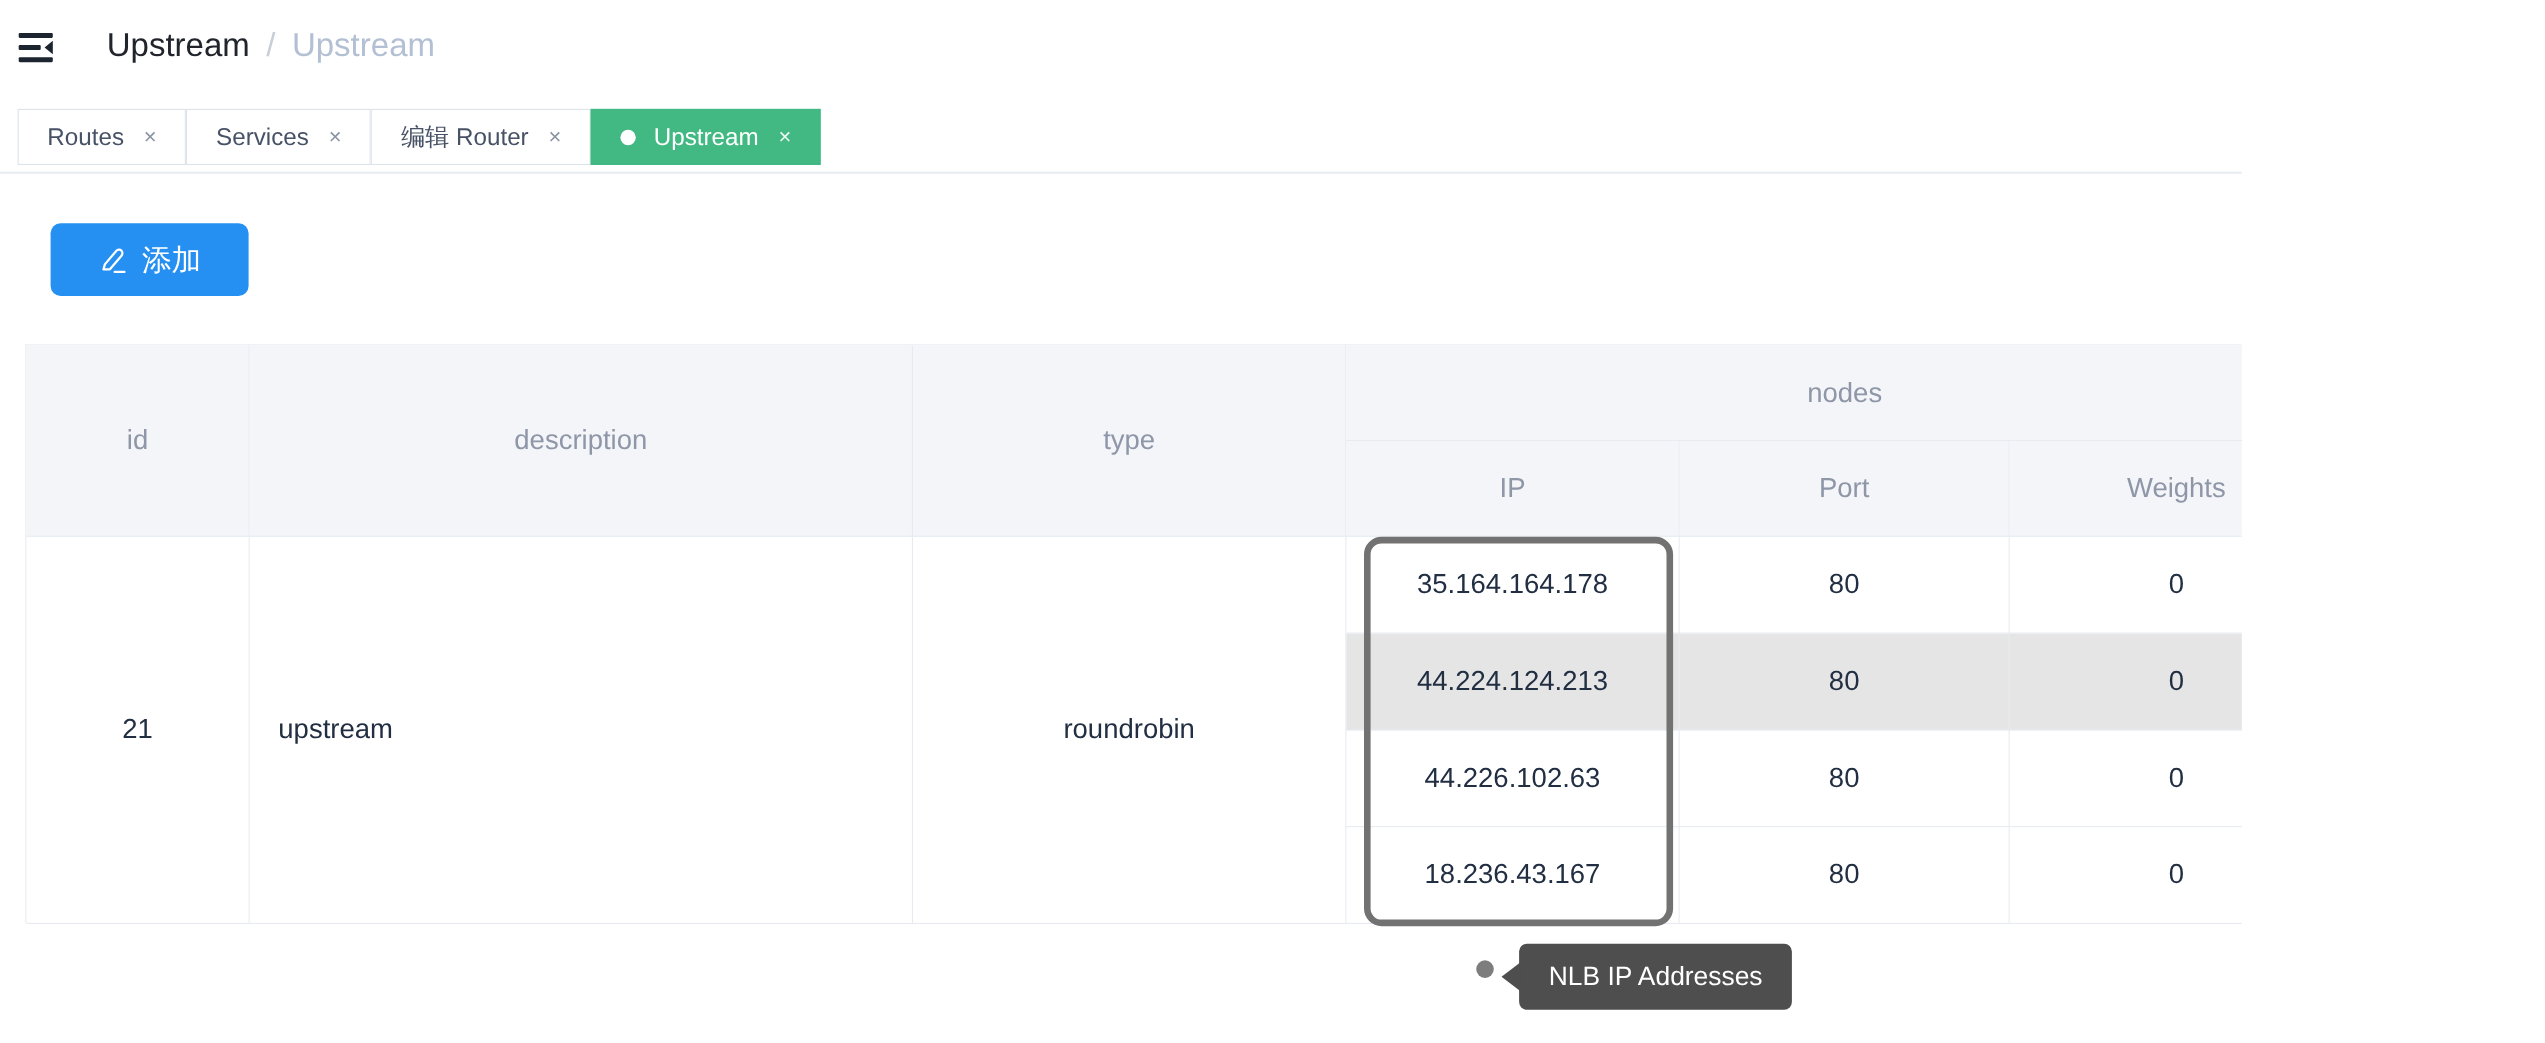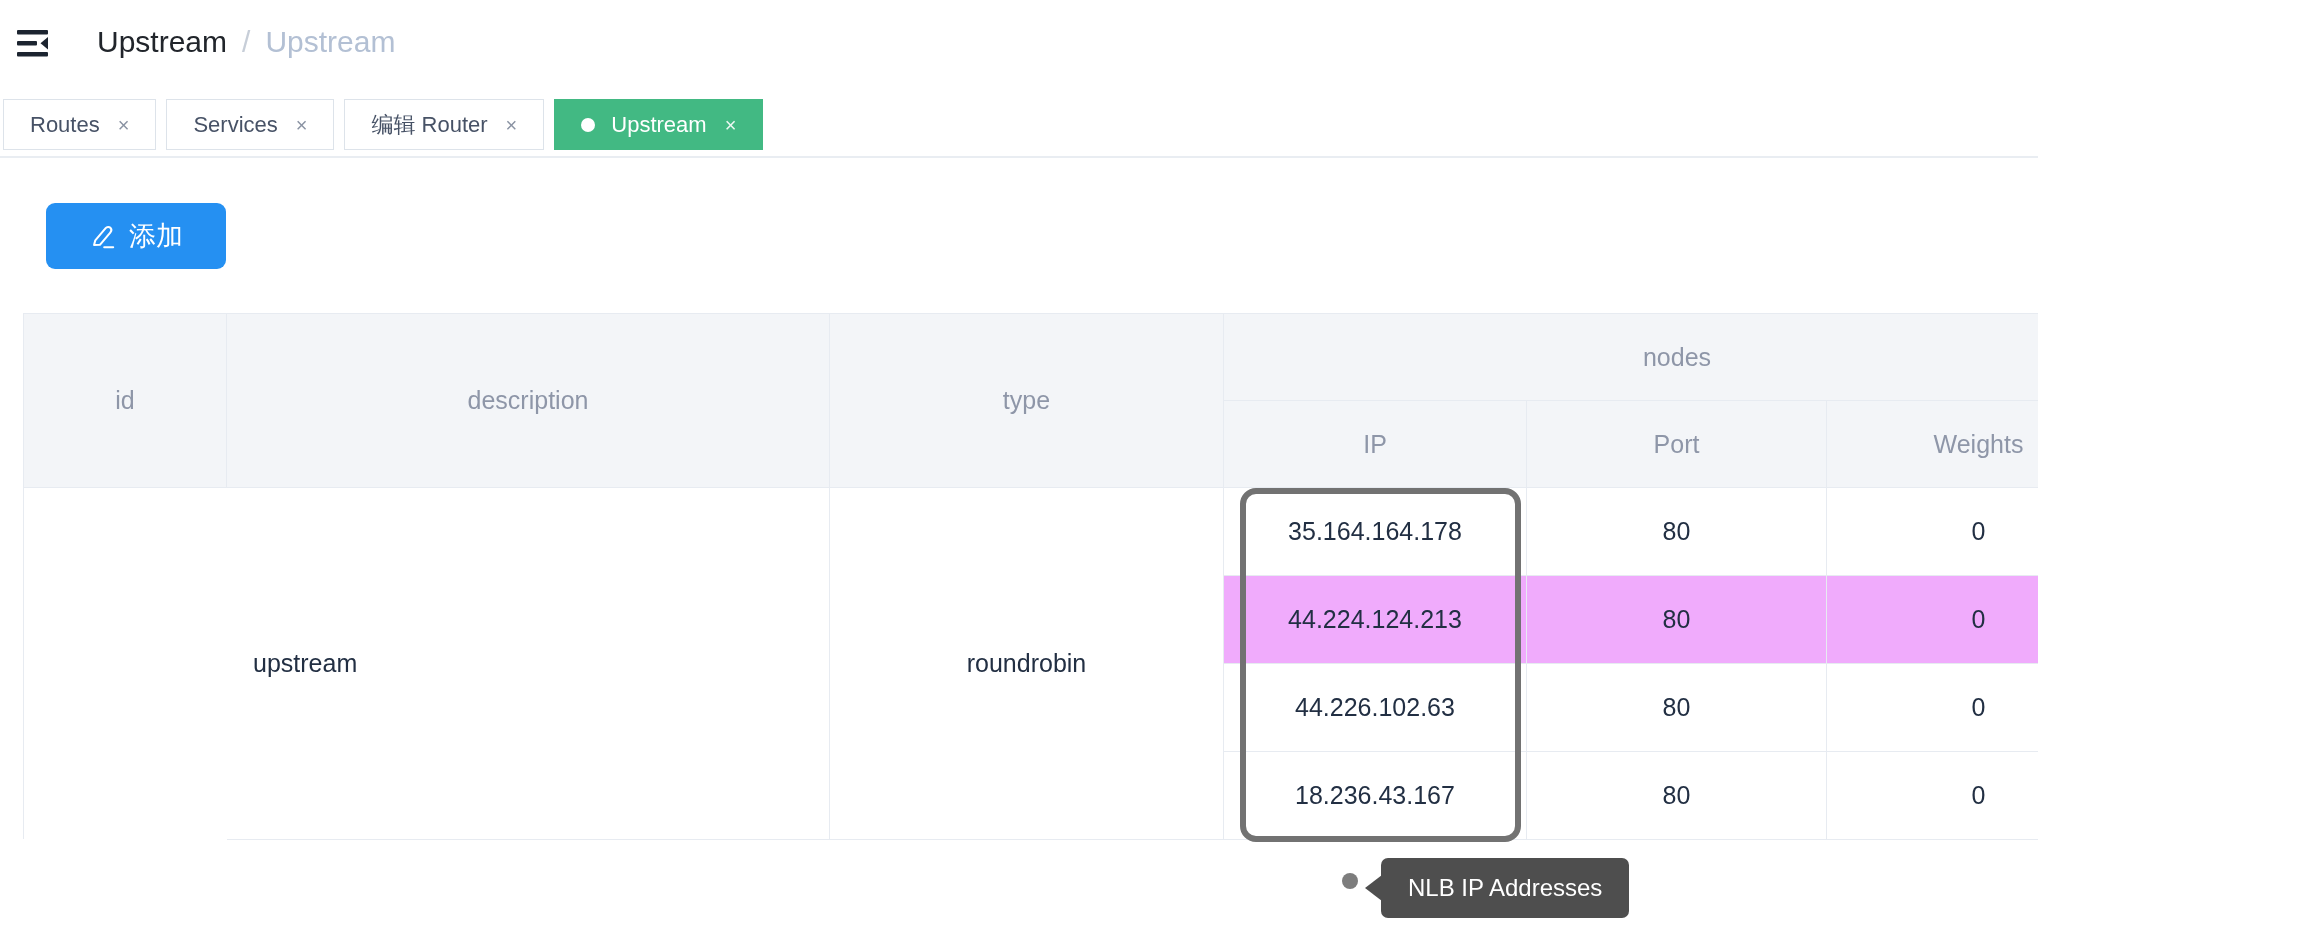--- a/index.html
+++ b/index.html
@@ -9,21 +9,21 @@
 
   
   .menu-fold { position:absolute; left:16px; top:26px; width:34px; height:34px; cursor:pointer; }
   .breadcrumb { position:absolute; left:97px; top:24px; height:36px;
                 display:flex; align-items:center; gap:15px; font-size:30px; }
   .crumb-main   { color:#21252b; }
   .crumb-sep    { color:#c7ced8; }
   .crumb-current{ color:#b3c0d4; }
 
   
-  .tabbar { position:absolute; left:3px; top:99px; height:51px; display:flex; gap:10px; }
+  .tabbar { position:absolute; left:16px; top:99px; height:51px; display:flex; gap:0; }
   .tab { display:flex; align-items:center; height:51px; padding:0 26px; gap:18px;
          background:#fff; border:1px solid #dde3ea; font-size:22px; color:#475266;
          cursor:pointer; white-space:nowrap; }
   .tab .close { font-size:20px; color:#8a93a3; line-height:1; cursor:pointer; }
   .tab.active { background:#42b983; border-color:#42b983; color:#ffffff; }
   .tab.active .close { color:rgba(255,255,255,.9); }
   .tab .dot { width:14px; height:14px; border-radius:50%; background:#ffffff; margin-right:-2px; }
   .tab-divider { position:absolute; left:0; top:156px; width:2314px; height:2px; background:#e9edf2; }
 
   
@@ -36,21 +36,21 @@
   .grid { position:absolute; left:23px; top:313px; width:2291px; height:526px;
           display:grid;
           grid-template-columns:203px 603px 394px 303px 300px 304px 1fr;
           grid-template-rows:87px 87px 88px 88px 88px 88px;
           border-top:1px solid #e7ebf1; border-left:1px solid #e7ebf1;
           font-size:25px; color:#222f43; }
   .cell { border-right:1px solid #e7ebf1; border-bottom:1px solid #e7ebf1;
           display:flex; align-items:center; justify-content:center; }
   .th { background:#f3f5f8; color:#8e96a8; font-weight:400; }
   .td-desc { justify-content:flex-start; padding-left:26px; }
-  .stripe { background:#f0abfc; }
+  .stripe { background:#e5e5e5; }
 
   .th-id      { grid-area:1/1/3/2; } .th-desc  { grid-area:1/2/3/3; }
   .th-type    { grid-area:1/3/3/4; } .th-nodes { grid-area:1/4/2/7; }
   .th-ip      { grid-area:2/4/3/5; } .th-port  { grid-area:2/5/3/6; }
   .th-weights { grid-area:2/6/3/7; } .th-last  { grid-area:1/7/3/8; }
   .td-id   { grid-area:3/1/7/2; } .td-descA { grid-area:3/2/7/3; }
   .td-type { grid-area:3/3/7/4; } .td-last  { grid-area:3/7/7/8; }
 
   
   .hl-rect { position:absolute; left:1240px; top:488px; width:281px; height:354px;
@@ -113,20 +113,21 @@
   <div class="grid">
     <div class="cell th th-id">id</div>
     <div class="cell th th-desc">description</div>
     <div class="cell th th-type">type</div>
     <div class="cell th th-nodes">nodes</div>
     <div class="cell th th-ip">IP</div>
     <div class="cell th th-port">Port</div>
     <div class="cell th th-weights">Weights</div>
     <div class="cell th th-last"></div>
 
+    <div class="cell td-id">21</div>
     <div class="cell td-desc td-descA">upstream</div>
     <div class="cell td-type">roundrobin</div>
 
     <div class="cell" style="grid-area:3/4/4/5;">35.164.164.178</div>
     <div class="cell" style="grid-area:3/5/4/6;">80</div>
     <div class="cell" style="grid-area:3/6/4/7;">0</div>
 
     <div class="cell stripe" style="grid-area:4/4/5/5;">44.224.124.213</div>
     <div class="cell stripe" style="grid-area:4/5/5/6;">80</div>
     <div class="cell stripe" style="grid-area:4/6/5/7;">0</div>

